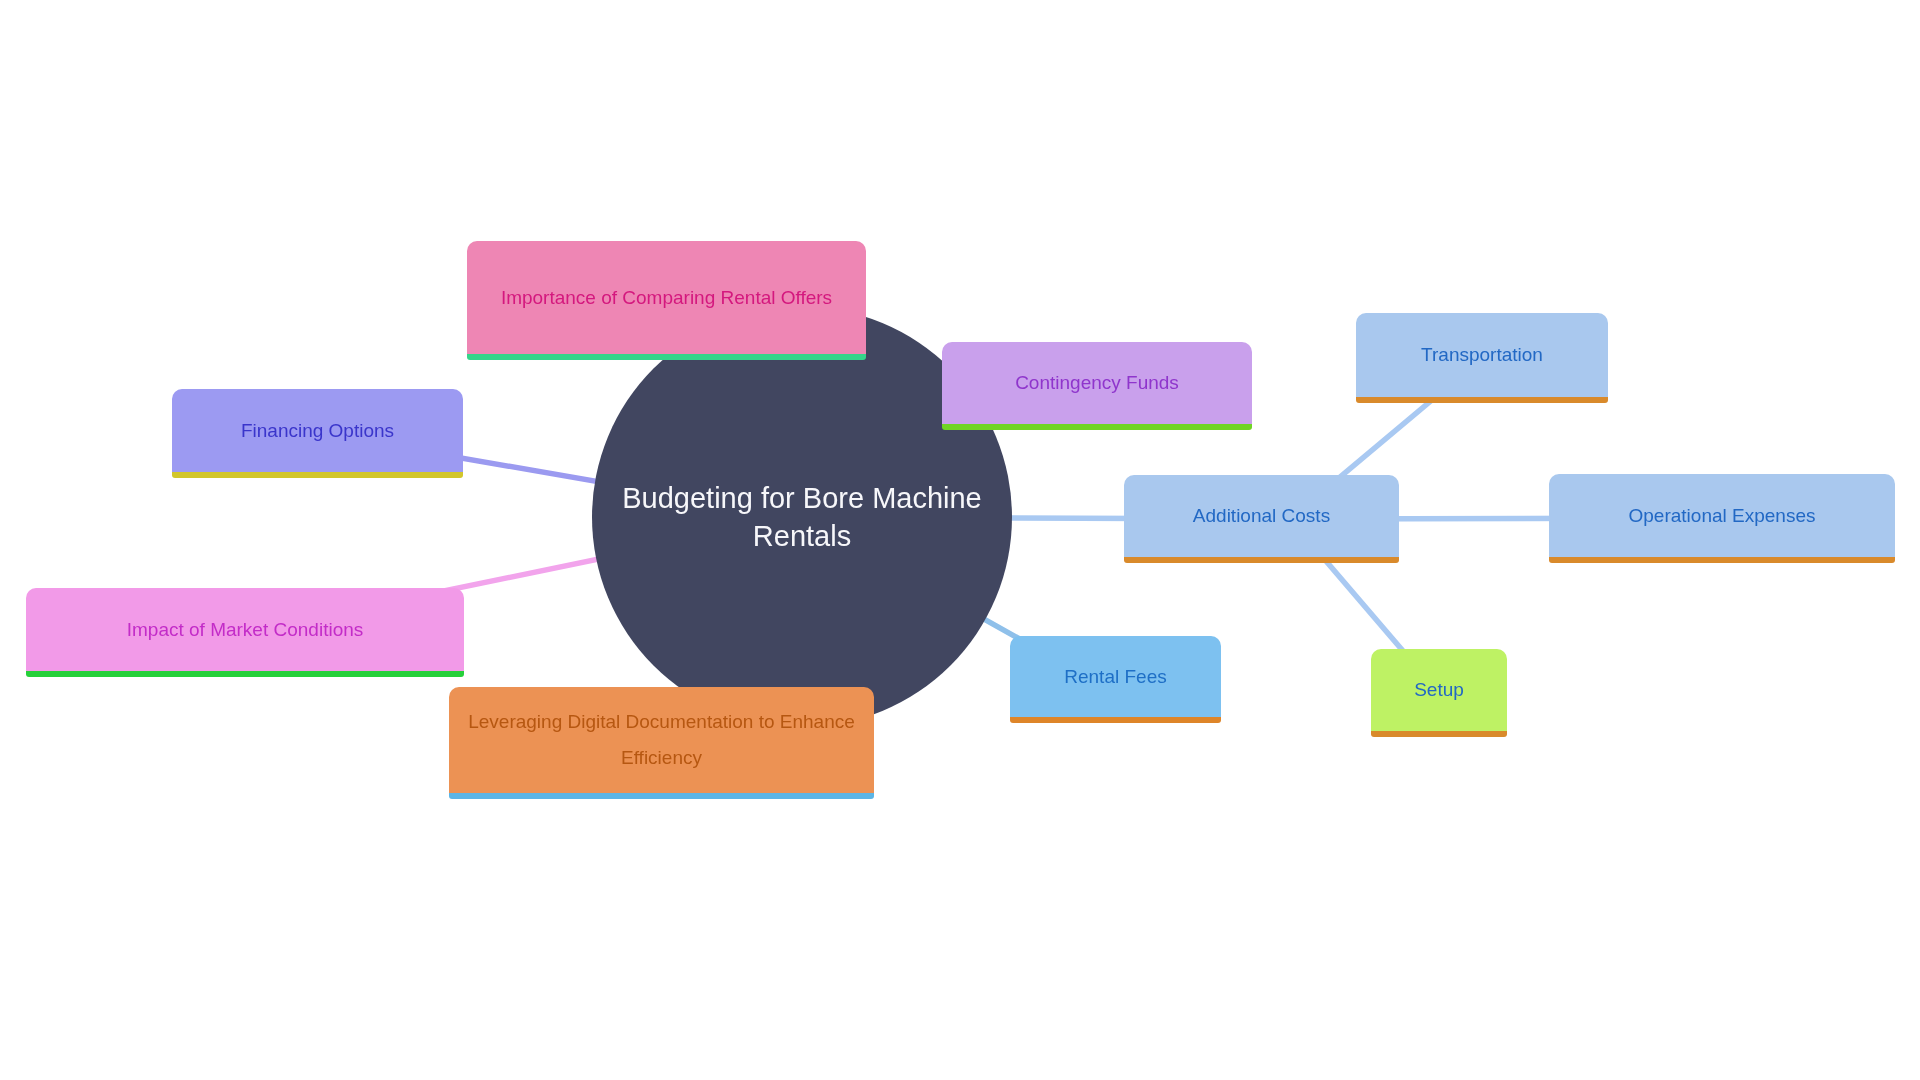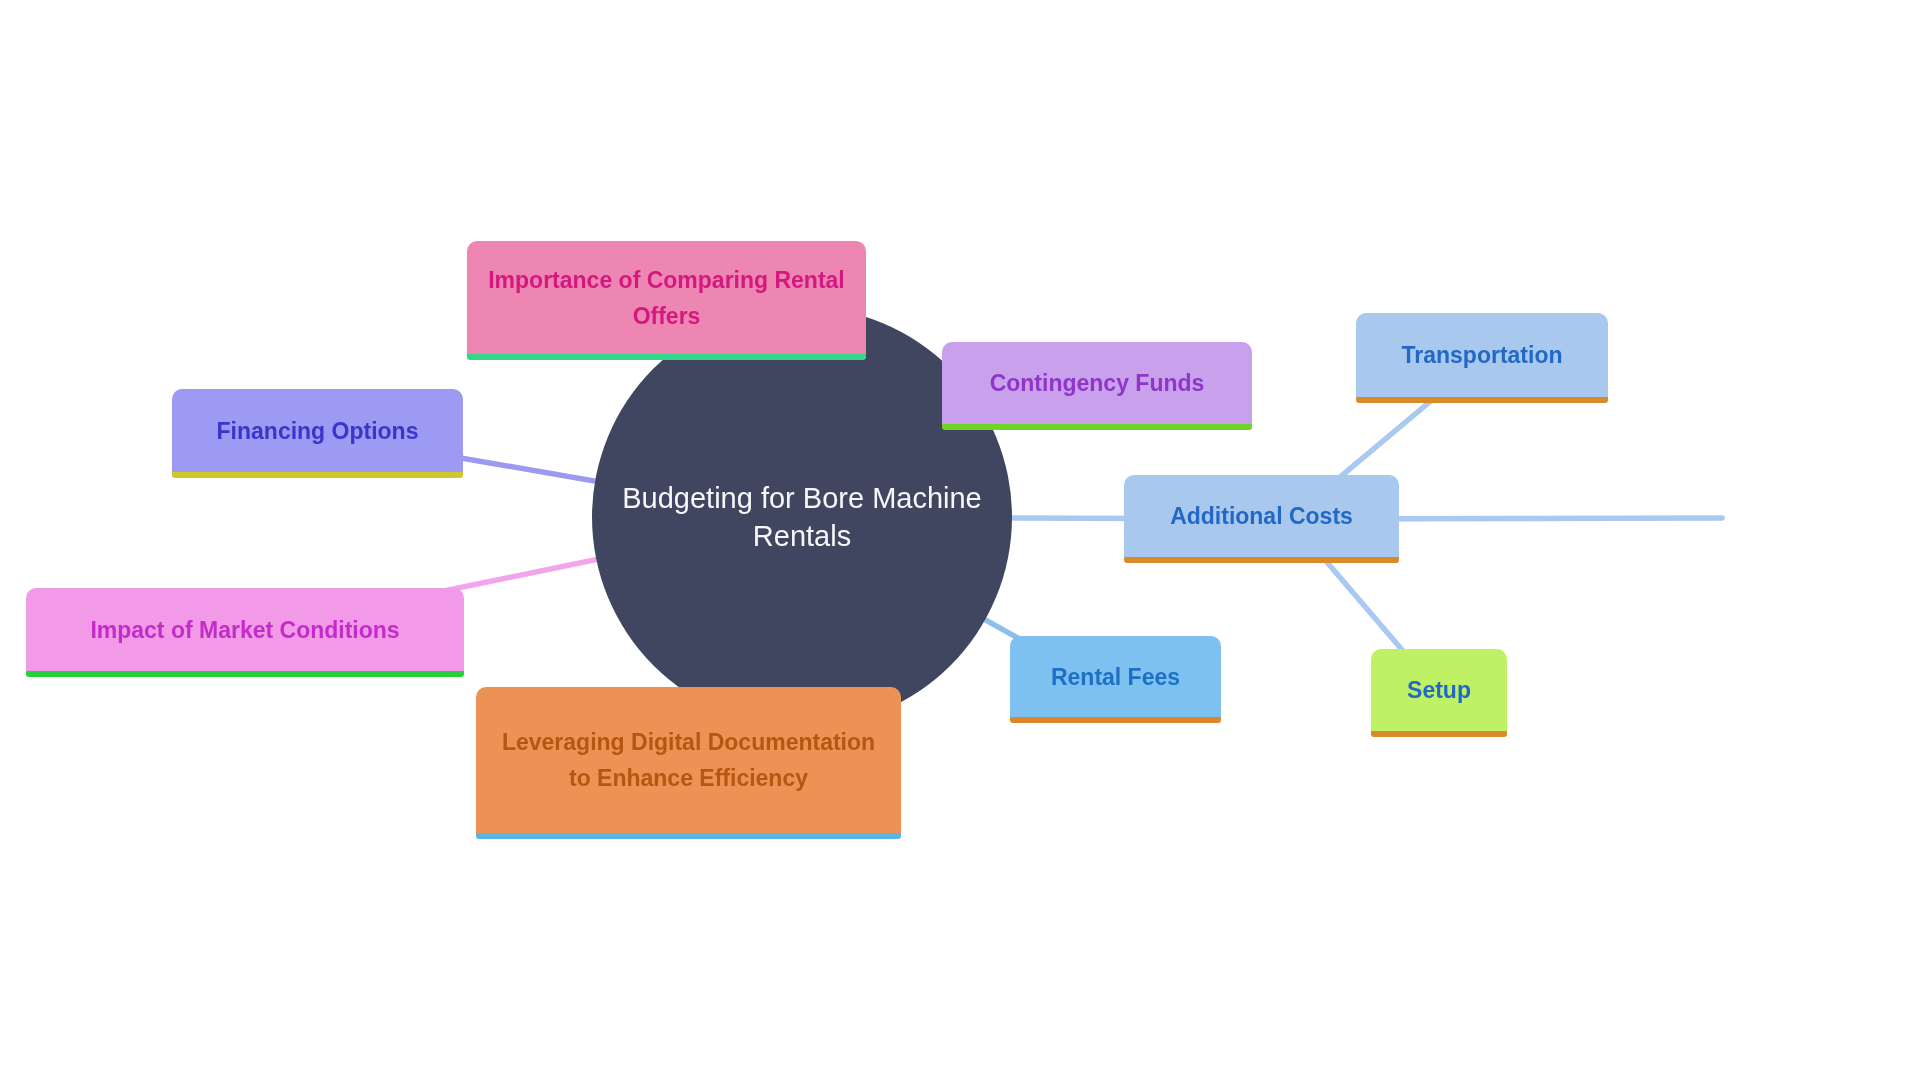--- a/index.html
+++ b/index.html
@@ -44,29 +44,29 @@
   .node {
     position: absolute;
     z-index: 3;
     box-sizing: border-box;
     border-radius: 10px 10px 3px 3px;
     border-bottom: 6px solid transparent;
     display: flex;
     align-items: center;
     justify-content: center;
     text-align: center;
-    font-size: 23px;
+    font-size: 19px;
     line-height: 36px;
-    font-weight: 700;
+    font-weight: 400;
     padding: 4px 16px;
   }
   .node-importance     { left: 467px;  top: 241px; width: 399px; height: 119px; }
   .node-financing      { left: 172px;  top: 389px; width: 291px; height: 89px;  }
   .node-market         { left: 26px;   top: 588px; width: 438px; height: 89px;  }
-  .node-digital        { left: 476px;  top: 687px; width: 425px; height: 152px; }
+  .node-digital        { left: 449px;  top: 687px; width: 425px; height: 112px; }
   .node-contingency    { left: 942px;  top: 324px; width: 310px; height: 88px; margin-top: 18px;  }
   .node-rental-fees    { left: 986px;  top: 636px; width: 211px; height: 87px; margin-left: 24px;  }
   .node-additional     { left: 1124px; top: 475px; width: 275px; height: 88px;  }
   .node-transportation { left: 1356px; top: 313px; width: 252px; height: 90px;  }
   .node-operational    { left: 1549px; top: 474px; width: 346px; height: 89px;  }
   .node-setup          { left: 1371px; top: 649px; width: 136px; height: 88px;  }
 </style>
 </head>
 <body>
 
@@ -114,18 +114,21 @@
   </div>
 
   <div class="node node-additional" style="background-color: rgb(169, 200, 238); color: rgb(34, 104, 196); border-bottom-color: rgb(217, 138, 43);">
     <span>Additional Costs</span>
   </div>
 
   <div class="node node-transportation" style="background-color: rgb(169, 200, 238); color: rgb(34, 104, 196); border-bottom-color: rgb(217, 138, 43);">
     <span>Transportation</span>
   </div>
 
+  <div class="node node-operational" style="background-color: rgb(169, 200, 238); color: rgb(34, 104, 196); border-bottom-color: rgb(217, 138, 43);">
+    <span>Operational Expenses</span>
+  </div>
 
   <div class="node node-setup" style="background-color: #bef264; color: rgb(34, 104, 196); border-bottom-color: rgb(217, 138, 43);">
     <span>Setup</span>
   </div>
 
 </div>
 
 </body></html>

